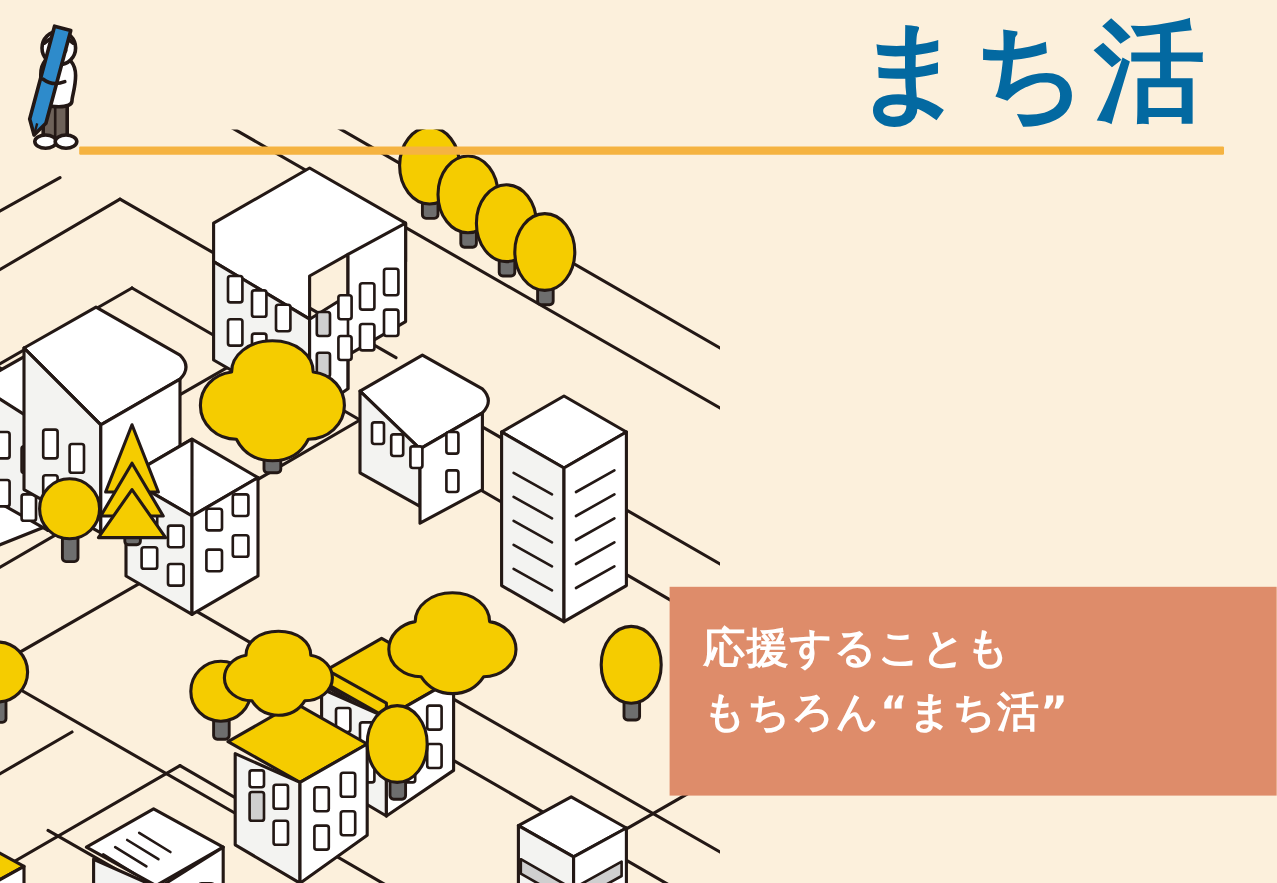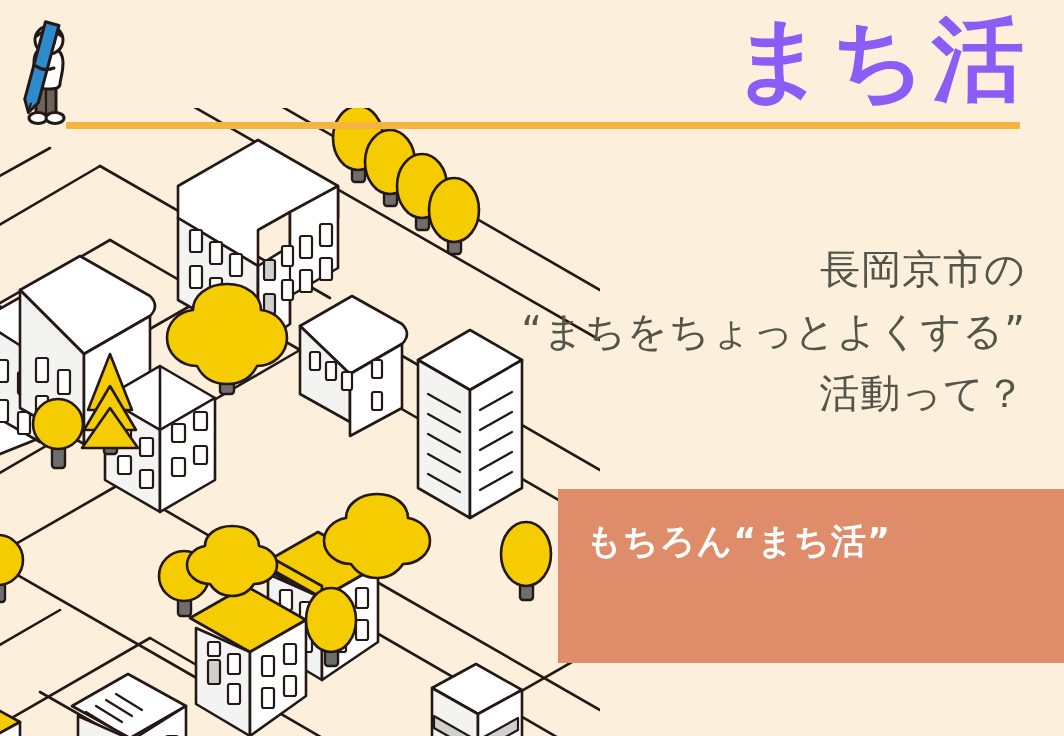--- a/index.html
+++ b/index.html
@@ -33,25 +33,25 @@
   }
 
   
   #title-block{
     position:absolute;
     left:0;top:0;
     width:1064px;height:130px;
   }
   #page-title{
     position:absolute;
-    right:34px;top:8px;
+    right:54px;top:8px;
     font-size:92px;
     line-height:104px;
     font-weight:bold;
-    color:#8b5cf6;
+    color:#0369a1;
     letter-spacing:6px;
     font-family:"DejaVu Sans","Liberation Sans",sans-serif;
     white-space:nowrap;
     margin-left:28px;
   }
   #title-rule{
     position:absolute;
     left:66px;top:122px;
     width:954px;height:7px;
     background:#F5B341;
@@ -434,25 +434,21 @@
     </g>
 
     <path d="M24 48 q8 6 18 2" fill="none" stroke="#231815" stroke-width="3" stroke-linecap="round"></path>
   </svg>
 
   <div id="title-block">
     <div id="page-title">まち活</div>
     <div id="title-rule"></div>
   </div>
 
-  <div id="subtitle">
-    <span class="ln">長岡京市の</span>
-    <span class="ln">“まちをちょっとよくする”</span>
-    <span class="ln">活動って？</span>
-  </div>
 
   <div id="callout">
     <div id="callout-text">
+      <span class="cl">応援することも</span>
       <span class="cl indent">もちろん“まち活”</span>
     </div>
   </div>
 
 </div>
 
 </body></html>

